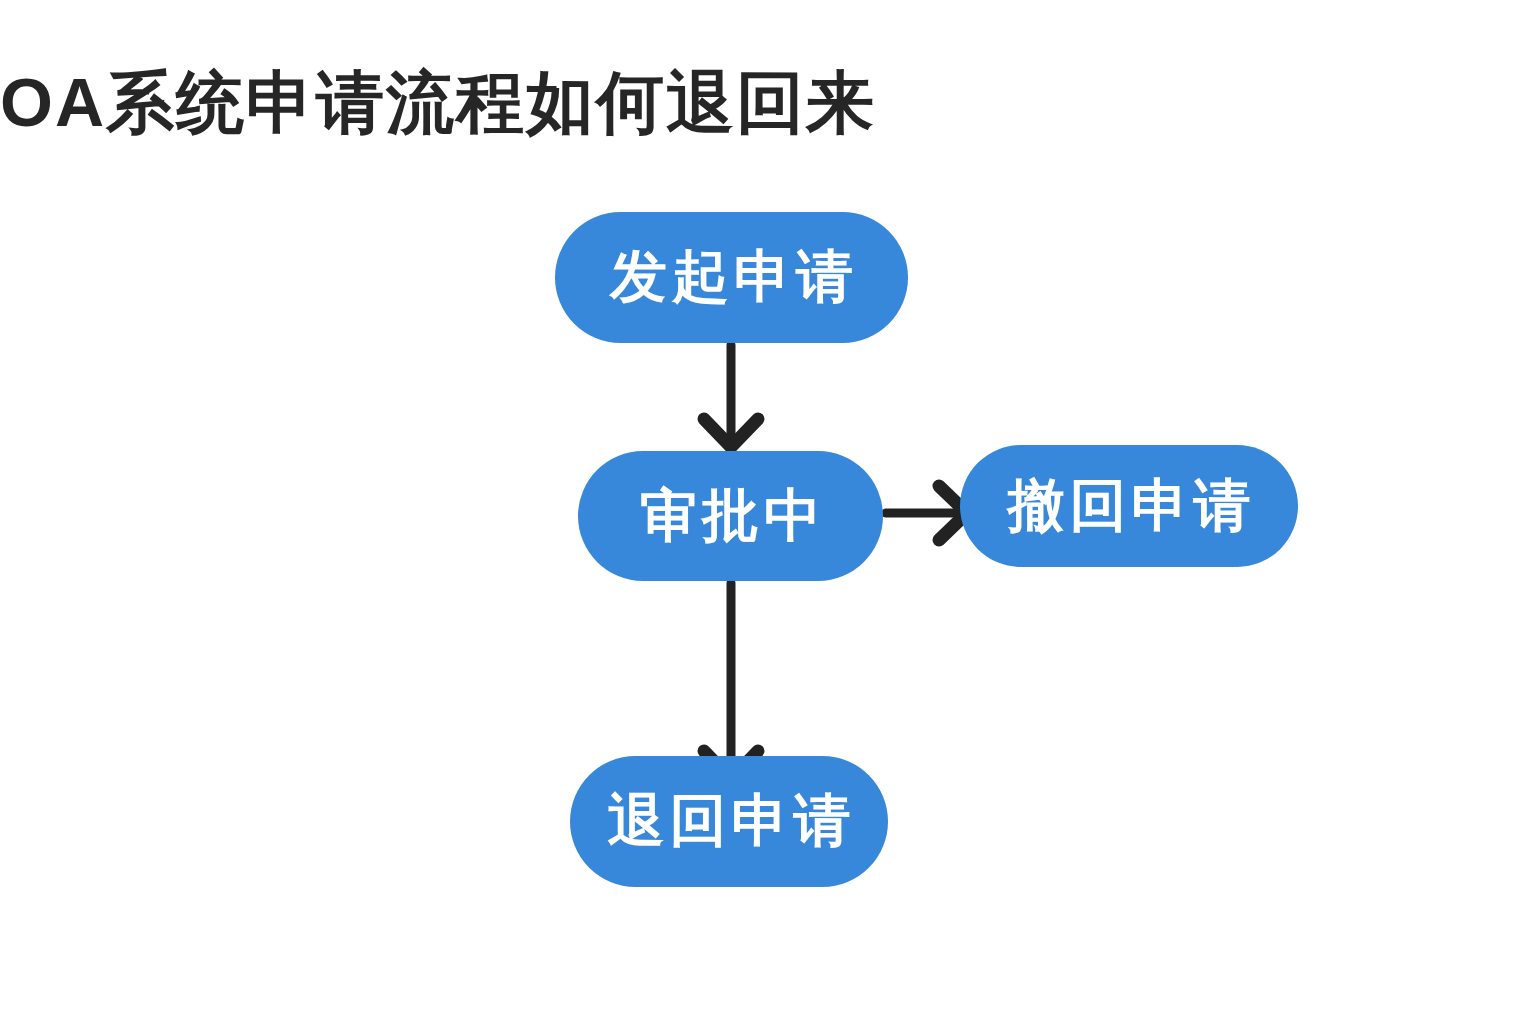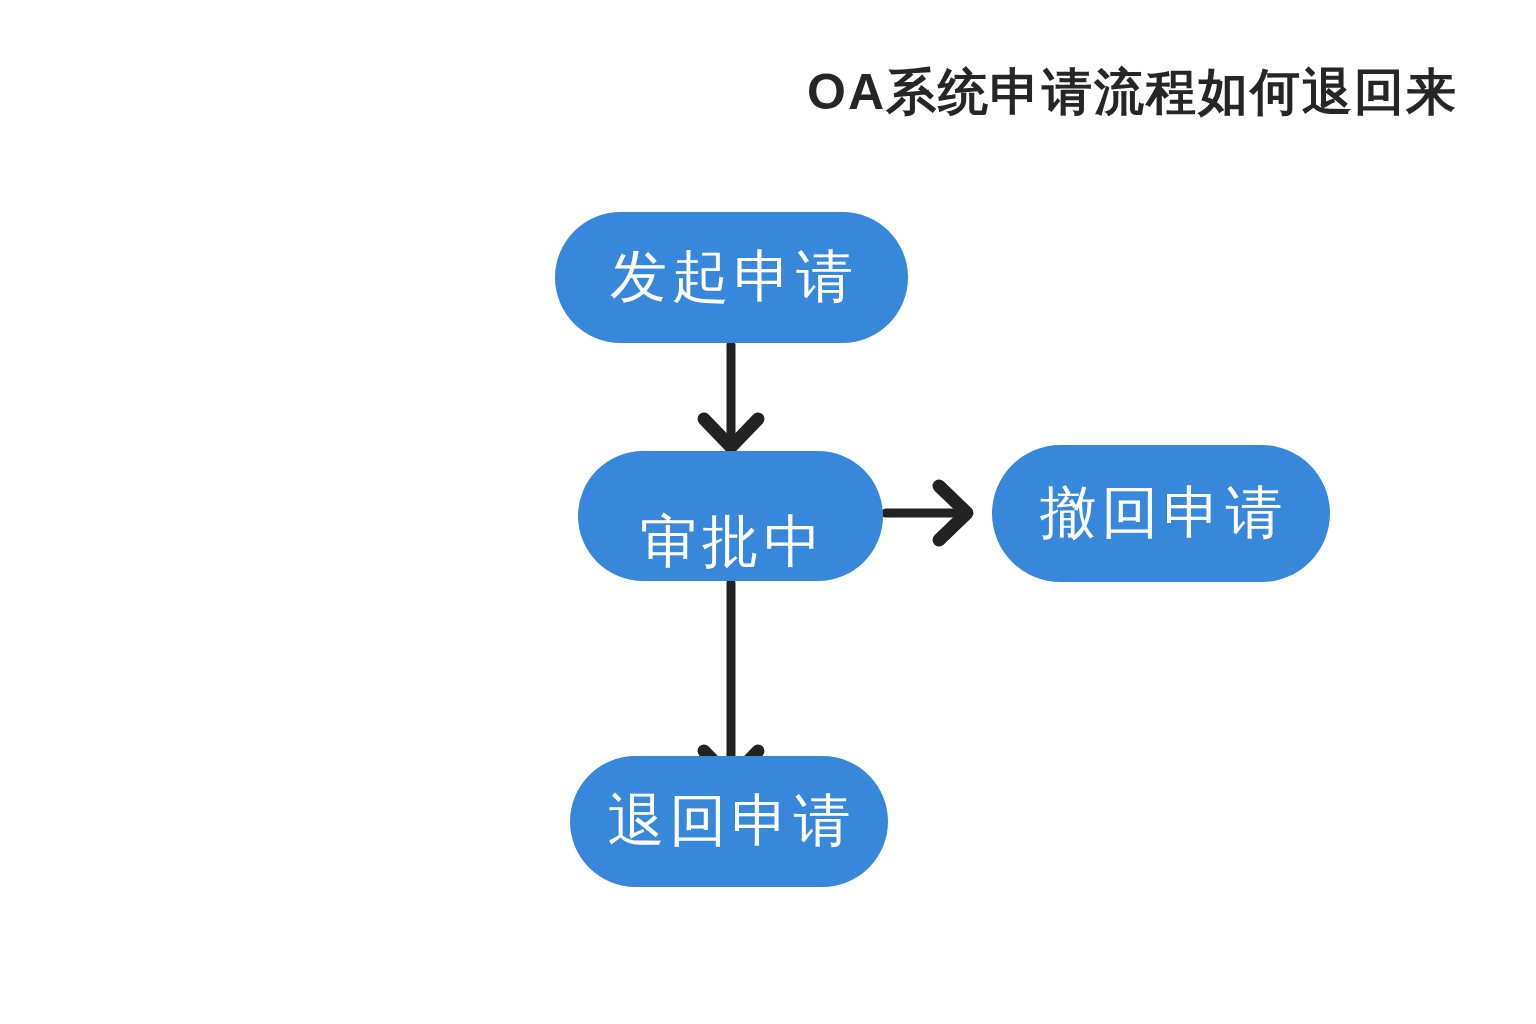--- a/index.html
+++ b/index.html
@@ -14,22 +14,22 @@
     height: 1024px;
     overflow: hidden;
     background: var(--background, #ffffff);
   }
   .title {
     position: absolute;
     top: 62px;
     left: 0;
     right: 78px;              
     margin: 0;
-    text-align: right;
-    font-size: 50px;
+    text-align: left;
+    font-size: 68px;
     line-height: 1.2;
     font-weight: 800;
     letter-spacing: 2px;
     color: var(--title-text, #262626);
   }
   .arrows {
     position: absolute;
     left: 0;
     top: 0;
     width: 1536px;
@@ -38,29 +38,29 @@
     pointer-events: none;
   }
   .node {
     position: absolute;
     display: flex;
     align-items: center;
     justify-content: center;
     background: var(--node-fill, #3787db);
     color: var(--node-text, #ffffff);
     border-radius: 70px;
-    font-weight: 400;
+    font-weight: 700;
     font-size: 57px;
     letter-spacing: 5px;
     text-indent: 5px;         
     white-space: nowrap;
   }
   .node-initiate  { left: 555px; top: 212px; width: 353px; height: 131px; }
-  .node-approving { left: 578px; top: 451px; width: 305px; height: 130px; align-items: flex-end; }
-  .node-withdraw  { left: 992px; top: 445px; width: 338px; height: 137px; }
+  .node-approving { left: 578px; top: 451px; width: 305px; height: 130px; }
+  .node-withdraw  { left: 960px; top: 445px; width: 338px; height: 122px; }
   .node-return    { left: 570px; top: 756px; width: 318px; height: 131px; }
 </style>
 </head>
 <body>
 
 <div class="canvas">
 
   <h1 class="title">OA系统申请流程如何退回来</h1>
 
   <svg class="arrows" viewBox="0 0 1536 1024" fill="none" stroke="currentColor">

